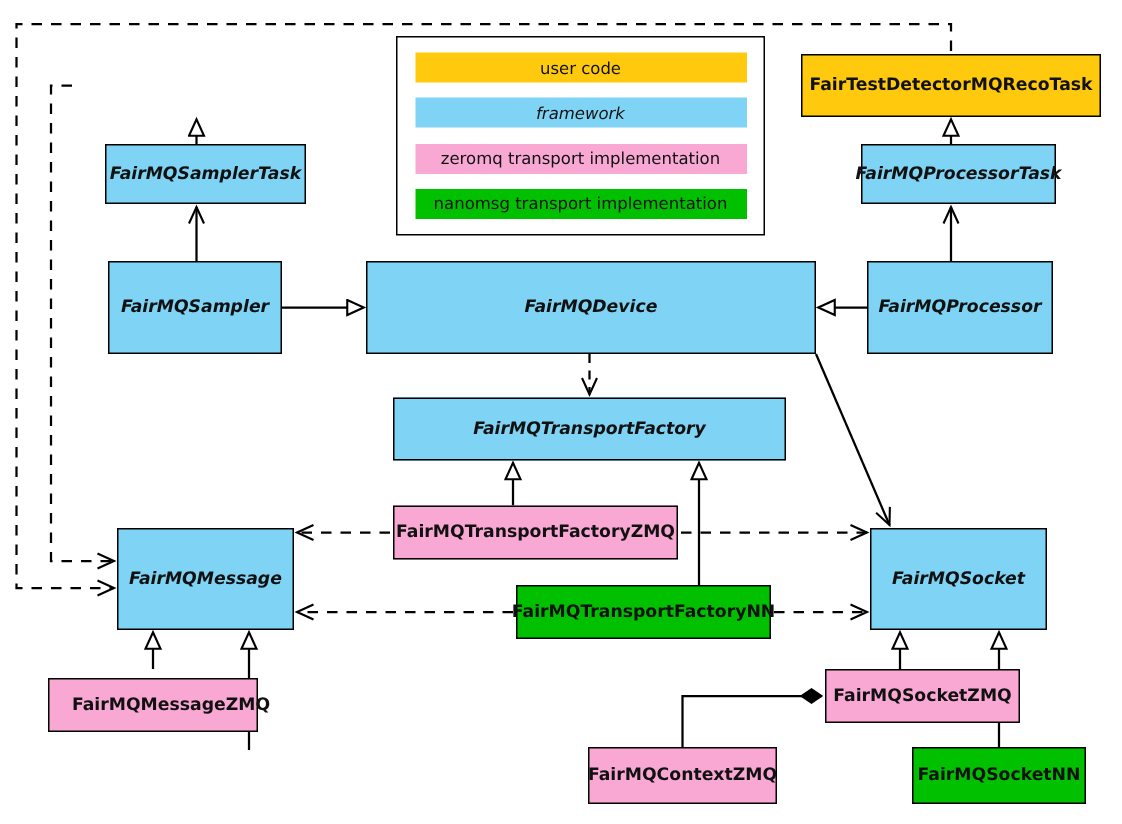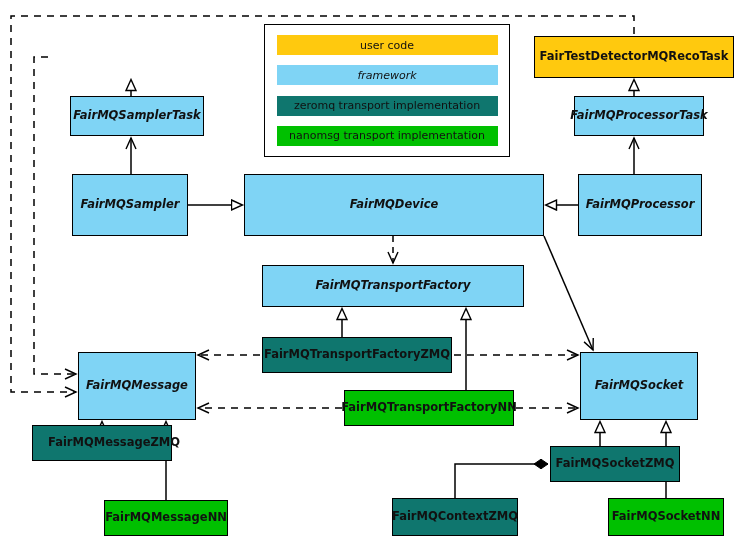--- a/index.html
+++ b/index.html
@@ -5,21 +5,21 @@
   html,body{margin:0;padding:0;background:#ffffff;}
   body{font-family:"DejaVu Sans","Liberation Sans",sans-serif;}
   #canvas{position:relative;width:748px;height:549px;background:#ffffff;overflow:hidden;}
   svg#edges{position:absolute;left:0;top:0;width:748px;height:549px;pointer-events:none;}
   .node{position:absolute;box-sizing:border-box;border:1.5px solid #000;
         display:flex;align-items:center;justify-content:center;text-align:center;
         font-size:11.5px;font-weight:bold;color:#111;line-height:1.15;z-index:5;}
   .node.abstract{font-style:italic;}
   .c-user{background:#FFC90E;}
   .c-fw{background:#7FD4F5;font-style:italic;}
-  .c-zmq{background:#0f766e;}
+  .c-zmq{background:#f9a8d4;}
   .c-nn{background:#00C000;}
   #legend{position:absolute;left:264px;top:24px;width:244px;height:131px;
           background:#fff;border:1.5px solid #000;z-index:8;
           display:flex;flex-direction:column;justify-content:space-evenly;align-items:center;}
   .legend-row{width:221px;height:20px;display:flex;align-items:center;justify-content:center;
               font-size:11px;font-weight:normal;color:#111;}
 </style>
 </head>
 <body>
 
@@ -115,23 +115,22 @@
   <div class="node c-fw abstract" style="left:262px;top:265px;width:262px;height:42px;">FairMQTransportFactory</div>
 
   <div class="node c-zmq" style="left:262px;top:337px;width:190px;height:36px;">FairMQTransportFactoryZMQ</div>
 
   <div class="node c-nn" style="left:344px;top:390px;width:170px;height:36px;">FairMQTransportFactoryNN</div>
 
   <div class="node c-fw abstract" style="left:580px;top:352px;width:118px;height:68px;">FairMQSocket</div>
 
   <div class="node c-fw abstract" style="left:78px;top:352px;width:118px;height:68px;">FairMQMessage</div>
 
-  <div class="node c-zmq" style="left:32px;top:425px;width:140px;height:36px;padding-left:24px;">FairMQMessageZMQ</div>
+  <div class="node c-zmq" style="left:32px;top:452px;width:140px;height:36px;padding-left:24px;">FairMQMessageZMQ</div>
 
-  <div class="node c-nn" style="left:104px;top:500px;width:124px;height:36px;">FairMQMessageNN</div>
 
   <div class="node c-zmq" style="left:550px;top:446px;width:130px;height:36px;">FairMQSocketZMQ</div>
 
   <div class="node c-zmq" style="left:392px;top:498px;width:126px;height:38px;">FairMQContextZMQ</div>
 
   <div class="node c-nn" style="left:608px;top:498px;width:116px;height:38px;">FairMQSocketNN</div>
 
 </div>
 
 </body></html>

